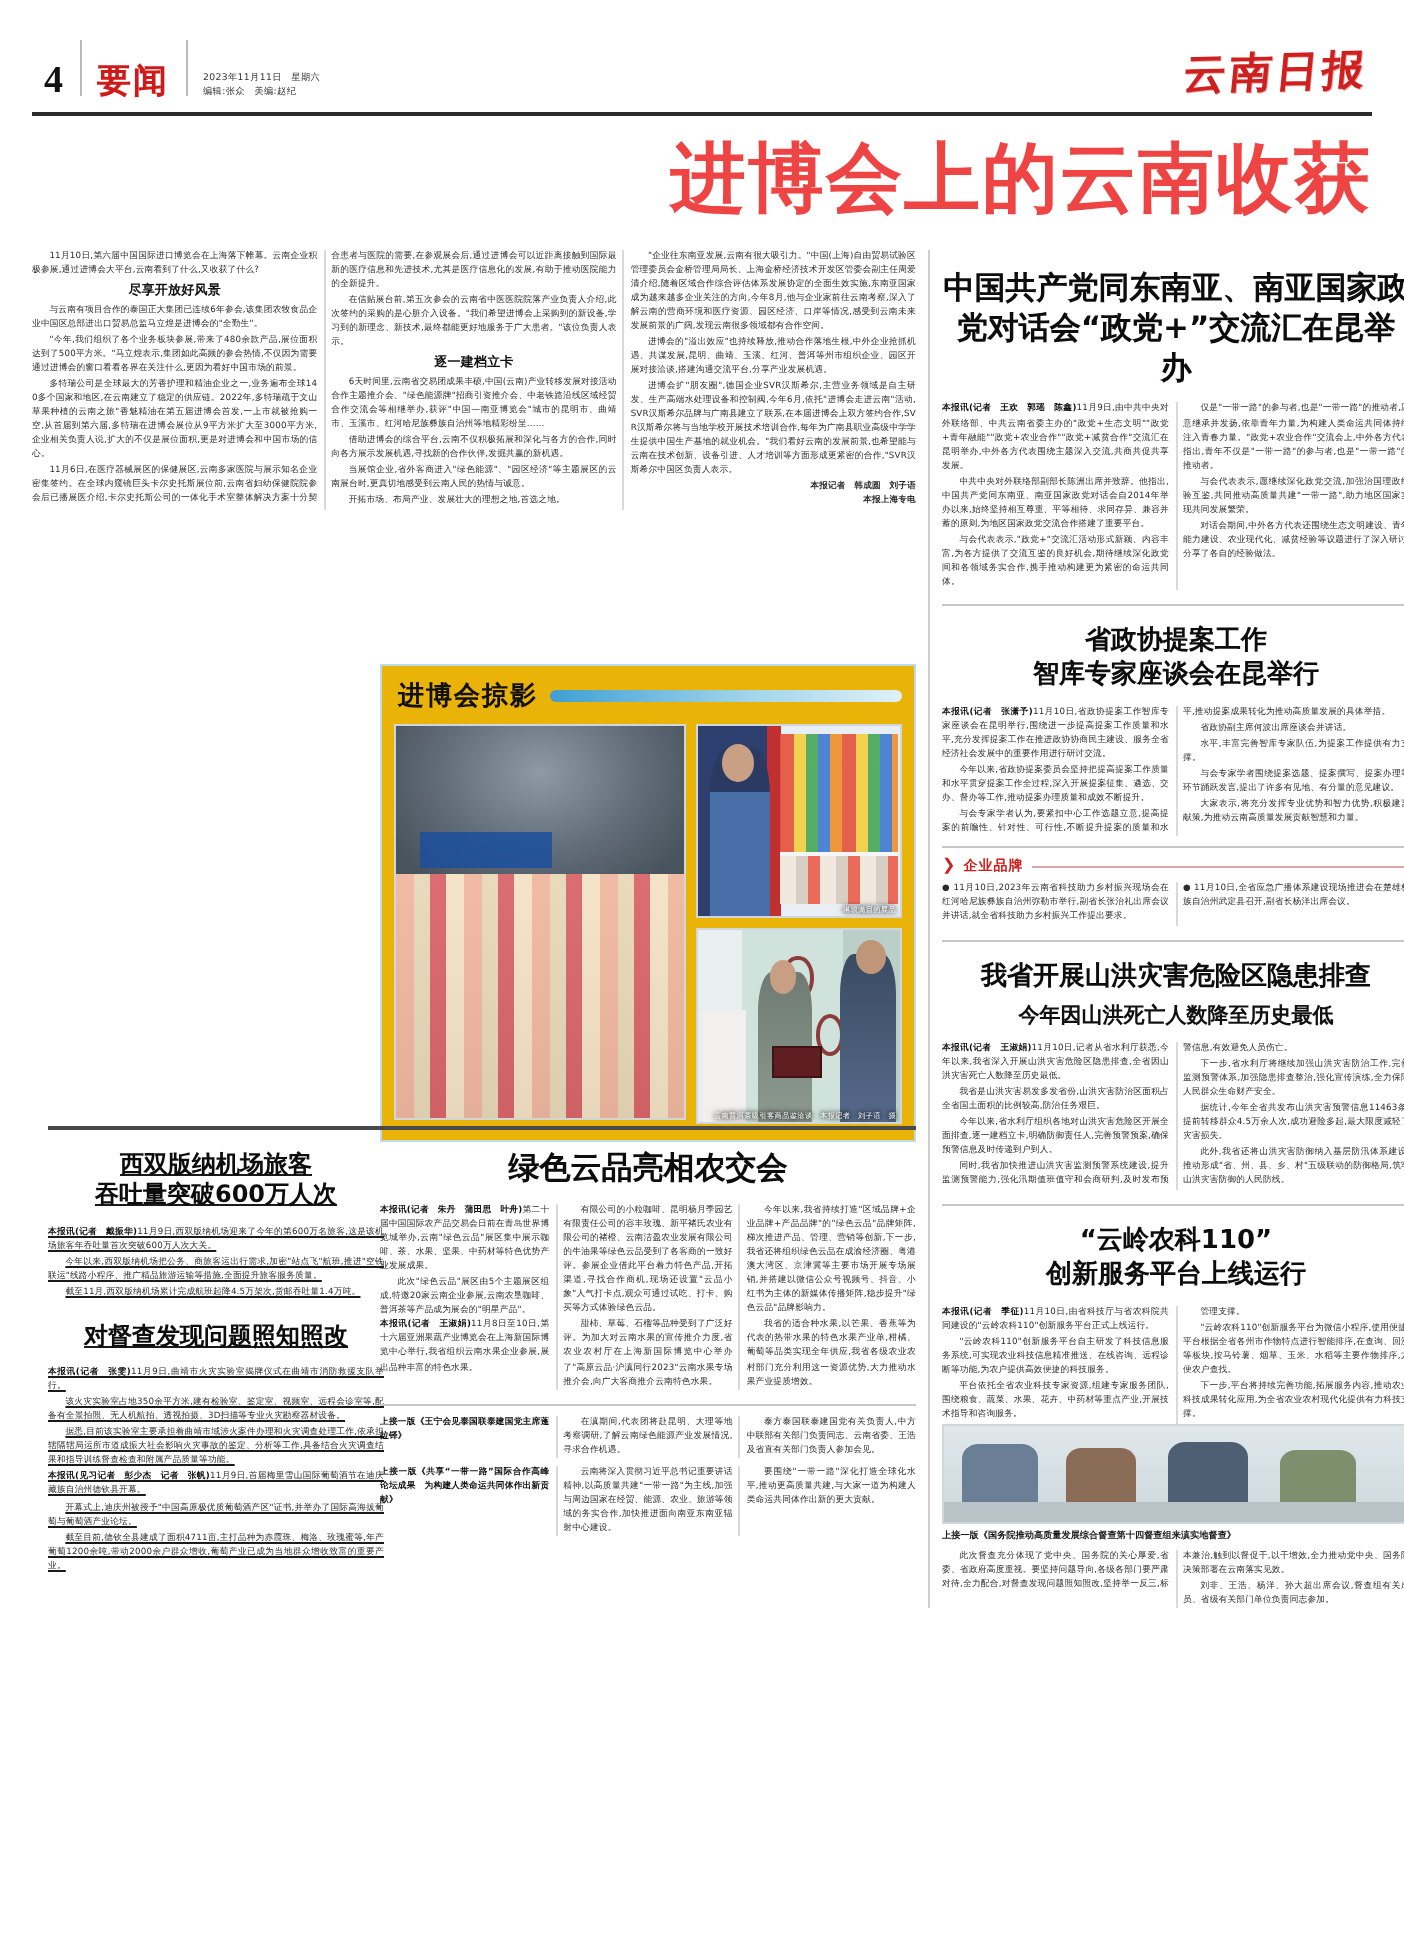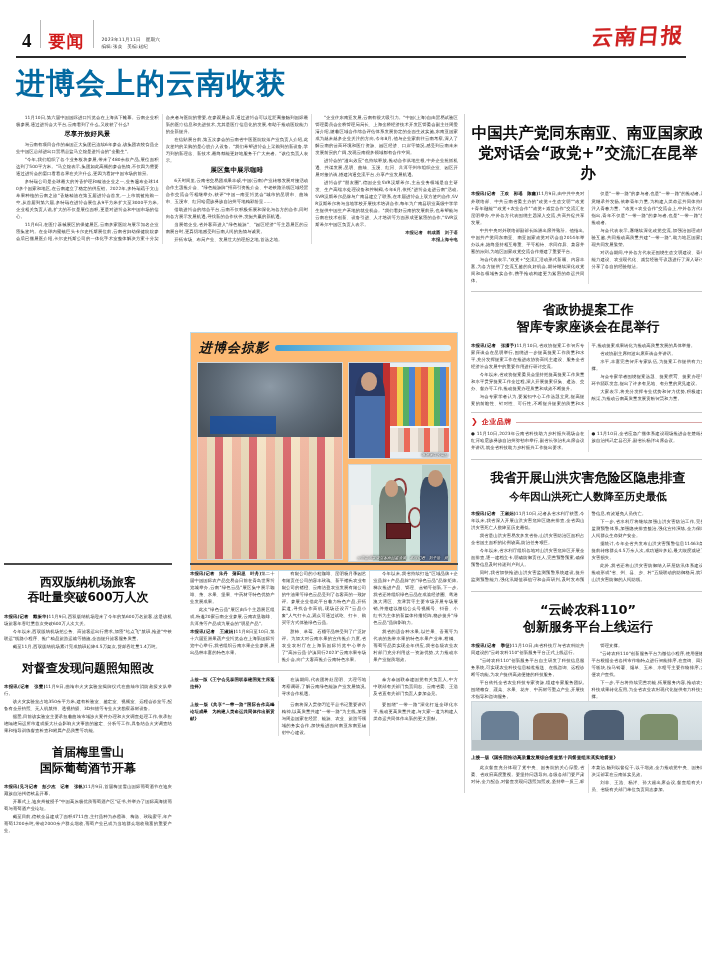--- a/index.html
+++ b/index.html
@@ -20,21 +20,21 @@
   .brand{margin-left:auto;font-size:21px;font-weight:700;color:#cf2020;font-family:"DejaVu Serif",serif;letter-spacing:2px;
          transform:skewX(-7deg) rotate(-1.5deg);text-shadow:.5px .5px 0 rgba(180,20,20,.35);}
   .topline{height:2px;background:#2b2b2b;margin:2px 16px 0 16px;}
 
   
   .cols{display:flex;padding:8px 16px 0 16px;box-sizing:border-box;gap:0;}
   .colC{width:234px;flex:0 0 234px;}
   .sep{width:1px;background:#cfcfcf;margin:0 6px;flex:0 0 1px;align-self:stretch;}
 
   
-  h1.main{font-size:29px;font-weight:800;text-align:left;margin:6px 0 10px 0;letter-spacing:1px;color:#0369a1;}
+  h1.main{font-size:38px;font-weight:800;text-align:right;margin:6px 0 10px 0;letter-spacing:1px;color:#ef4444;}
   h2.hl{font-size:15.5px;font-weight:800;text-align:center;line-height:1.28;margin:10px 0 7px 0;color:#0d0d0d;}
   h2.hl.sm{font-size:13px;}
   h2.hl.xs{font-size:12px;}
   .subhl{font-size:10.5px;font-weight:700;text-align:center;margin:-3px 0 6px 0;color:#111;}
 
   
   .body{font-size:4.35px;line-height:1.62;text-align:justify;color:#2c2c2c;letter-spacing:.1px;
         hyphens:none;word-break:break-all;}
   .body p{margin:0 0 1px 0;text-indent:2em;}
   .body p.noind{text-indent:0;}
@@ -42,21 +42,21 @@
   .flow3{column-count:3;column-gap:7px;column-rule:1px solid #dadada;}
   .flow2{column-count:2;column-gap:7px;column-rule:1px solid #dadada;}
   .flow1{column-count:1;}
   .subhead-inline{text-align:center;font-weight:700;font-size:6.5px;margin:3px 0 2px 0;text-indent:0;color:#111;}
   .sig{text-align:right;font-weight:700;font-size:4.3px;margin-top:2px;text-indent:0;}
 
   hr.rule{border:0;border-top:1px solid #c6c6c6;margin:7px 0 5px 0;}
   hr.rule.thick{border-top:2px solid #4a4a4a;}
 
   
-  .photo-pkg{border:1px solid #bcdcec;background:#fdba74;padding:5px 6px 8px 6px;margin:6px 0 6px 0;box-sizing:border-box;font-style:italic;}
+  .photo-pkg{border:1px solid #bcdcec;background:#eab308;padding:5px 6px 8px 6px;margin:6px 0 6px 0;box-sizing:border-box;}
   .pkg-head{display:flex;align-items:center;gap:6px;margin:1px 0 5px 2px;}
   .pkg-title{font-size:13px;font-weight:800;color:#111;letter-spacing:1px;white-space:nowrap;}
   .pkg-bar{flex:1;height:6px;border-radius:3px;background:linear-gradient(90deg,#3f9fd4 0%,#9fd4ea 55%,#dff0f8 100%);}
   .photos{display:flex;gap:5px;}
   .ph{position:relative;overflow:hidden;border:1px solid #cfd7dc;}
   .ph .cap{position:absolute;right:2px;bottom:1px;font-size:3.6px;color:#fff;text-shadow:0 0 2px #000,0 0 3px #000;letter-spacing:.2px;}
   .ph-left{width:148px;height:196px;}
   .ph-col{display:flex;flex-direction:column;gap:5px;}
   .ph-r1{width:101px;height:95px;}
   .ph-r2{width:101px;height:96px;}
@@ -141,21 +141,21 @@
 
     <div style="width:442px;flex:0 0 442px;">
       <div class="body flow3">
         <p>11月10日,第六届中国国际进口博览会在上海落下帷幕。云南企业积极参展,通过进博会大平台,云南看到了什么,又收获了什么?</p>
         <p class="subhead-inline noind">尽享开放好风景</p>
         <p>与云南有项目合作的泰国正大集团已连续6年参会,该集团农牧食品企业中国区总部进出口贸易总监马立煌是进博会的"全勤生"。</p>
         <p>"今年,我们组织了各个业务板块参展,带来了480余款产品,展位面积达到了500平方米。"马立煌表示,集团如此高频的参会热情,不仅因为需要通过进博会的窗口看看各界在关注什么,更因为看好中国市场的前景。</p>
         <p>多特瑞公司是全球最大的芳香护理和精油企业之一,业务遍布全球140多个国家和地区,在云南建立了稳定的供应链。2022年,多特瑞疏于文山草果种植的云南之旅"香魅精油在第五届进博会首发,一上市就被抢购一空,从首届到第六届,多特瑞在进博会展位从9平方米扩大至3000平方米,企业相关负责人说,扩大的不仅是展位面积,更是对进博会和中国市场的信心。</p>
         <p>11月6日,在医疗器械展区的保健展区,云南多家医院与展示知名企业密集签约。在全球内窥镜巨头卡尔史托斯展位前,云南省妇幼保健院院参会后已播展医介绍,卡尔史托斯公司的一体化手术室整体解决方案十分契合患者与医院的需要,在参观展会后,通过进博会可以近距离接触到国际最新的医疗信息和先进技术,尤其是医疗信息化的发展,有助于推动医院能力的全新提升。</p>
         <p>在信贴展台前,第五次参会的云南省中医医院院落产业负责人介绍,此次签约的采购的是心脏介入设备。"我们希望进博会上采购到的新设备,学习到的新理念、新技术,最终都能更好地服务于广大患者。"该位负责人表示。</p>
-        <p class="subhead-inline noind">展区集中展示咖啡</p>
+        <p class="subhead-inline noind">逐一建档立卡</p>
         <p>6天时间里,云南省交易团成果丰硕,中国(云南)产业转移发展对接活动合作主题推介会、"绿色能源牌"招商引资推介会、中老铁路沿线区域经贸合作交流会等相继举办,获评"中国—南亚博览会"城市的昆明市、曲靖市、玉溪市、红河哈尼族彝族自治州等地精彩纷呈……</p>
         <p>借助进博会的综合平台,云南不仅积极拓展和深化与各方的合作,同时向各方展示发展机遇,寻找新的合作伙伴,发掘共赢的新机遇。</p>
         <p>当展馆企业,省外客商进入"绿色能源"、"园区经济"等主题展区的云南展台时,更真切地感受到云南人民的热情与诚意。</p>
         <p>开拓市场、布局产业、发展壮大的理想之地,首选之地。</p>
         <p>"企业往东南亚发展,云南有很大吸引力。"中国(上海)自由贸易试验区管理委员会金桥管理局局长、上海金桥经济技术开发区管委会副主任周爱清介绍,随着区域合作综合评估体系发展协定的全面生效实施,东南亚国家成为越来越多企业关注的方向,今年8月,他与企业家前往云南考察,深入了解云南的营商环境和医疗资源、园区经济、口岸等情况,感受到云南未来发展前景的广阔,发现云南很多领域都有合作空间。</p>
         <p>进博会的"溢出效应"也持续释放,推动合作落地生根,中外企业抢抓机遇、共谋发展,昆明、曲靖、玉溪、红河、普洱等州市组织企业、园区开展对接洽谈,搭建沟通交流平台,分享产业发展机遇。</p>
         <p>进博会扩"朋友圈",德国企业SVR汉斯希尔,主营业务领域是自主研发、生产高端水处理设备和控制阀,今年6月,依托"进博会走进云南"活动,SVR汉斯希尔品牌与广南县建立了联系,在本届进博会上双方签约合作,SVR汉斯希尔将与当地学校开展技术培训合作,每年为广南县职业高级中学学生提供中国生产基地的就业机会。"我们看好云南的发展前景,也希望能与云南在技术创新、设备引进、人才培训等方面形成更紧密的合作,"SVR汉斯希尔中国区负责人表示。</p>
         <p class="sig">本报记者　韩成圆　刘子语</p>
         <p class="sig">本报上海专电</p>
       </div>
@@ -276,50 +276,49 @@
             <div class="box"></div>
             <div class="pB"></div>
             <div class="pBh"></div>
             <span class="cap">云南普洱茶吸引客商品鉴洽谈　本报记者　刘子语　摄</span>
           </div>
         </div>
       </div>
     </div>
   </div>
 
-  <div style="position:absolute;left:4px;top:556px;width:168px;">
+  <div style="position:absolute;left:24px;top:556px;width:168px;text-decoration:underline;">
     <hr class="rule thick">
 
     <h2 class="hl xs" style="white-space:pre-line;">西双版纳机场旅客
 吞吐量突破600万人次</h2>
     <div class="body flow1">
       <p class="noind"><span class="lead">本报讯(记者　戴振华)</span><span>11月9日,西双版纳机场迎来了今年的第600万名旅客,这是该机场旅客年吞吐量首次突破600万人次大关。</span></p>
       <p>今年以来,西双版纳机场把公务、商旅客运出行需求,加密"站点飞"航班,推进"空铁联运"线路小程序、推广精品旅游运输等措施,全面提升旅客服务质量。</p>
       <p>截至11月,西双版纳机场累计完成航班起降4.5万架次,货邮吞吐量1.4万吨。</p>
     </div>
 
     <h2 class="hl xs">对督查发现问题照知照改</h2>
     <div class="body flow1">
       <p class="noind"><span class="lead">本报讯(记者　张雯)</span><span>11月9日,曲靖市火灾实验室揭牌仪式在曲靖市消防救援支队举行。</span></p>
       <p>该火灾实验室占地350余平方米,建有检验室、鉴定室、视频室、远程会诊室等,配备有全景拍照、无人机航拍、透视拍摄、3D扫描等专业火灾勘察器材设备。</p>
       <p>据悉,目前该实验室主要承担着曲靖市域涉火案件办理和火灾调查处理工作,依承担辖隔辖局运所市道成振大社会影响火灾事故的鉴定、分析等工作,具备结合火灾调查结果和指导训练督查检查和附属产品质量等功能。</p>
     </div>
 
-    <h2 class="hl xs" style="white-space:pre-line;">首届梅里雪山
-国际葡萄酒节开幕</h2>
     <div class="body flow1">
       <p class="noind"><span class="lead">本报讯(见习记者　彭少杰　记者　张帆)</span><span>11月9日,首届梅里雪山国际葡萄酒节在迪庆藏族自治州德钦县开幕。</span></p>
       <p>开幕式上,迪庆州被授予"中国高原极优质葡萄酒产区"证书,并举办了国际高海拔葡萄与葡萄酒产业论坛。</p>
       <p>截至目前,德钦全县建成了面积4711亩,主打品种为赤霞珠、梅洛、玫瑰蜜等,年产葡萄1200余吨,带动2000余户群众增收,葡萄产业已成为当地群众增收致富的重要产业。</p>
     </div>
   </div>
 
   <div style="position:absolute;left:190px;top:556px;width:268px;">
     <hr class="rule thick">
 
+    <h2 class="hl">绿色云品亮相农交会</h2>
     <div class="body flow3">
       <p class="noind"><span class="lead">本报讯(记者　朱丹　蒲田思　叶舟)</span><span>第二十届中国国际农产品交易会日前在青岛世界博览城举办,云南"绿色云品"展区集中展示咖啡、茶、水果、坚果、中药材等特色优势产业发展成果。</span></p>
       <p>此次"绿色云品"展区由5个主题展区组成,特邀20家云南企业参展,云南农垦咖啡、普洱茶等产品成为展会的"明星产品"。</p>
       <p>有限公司的小粒咖啡、昆明杨月季园艺有限责任公司的容丰玫瑰、新平褚氏农业有限公司的褚橙、云南洁盈农业发展有限公司的牛油果等绿色云品受到了各客商的一致好评。参展企业借此平台着力特色产品,开拓渠道,寻找合作商机,现场还设置"云品小象"人气打卡点,观众可通过试吃、打卡、购买等方式体验绿色云品。</p>
       <p>今年以来,我省持续打造"区域品牌+企业品牌+产品品牌"的"绿色云品"品牌矩阵,梯次推进产品、管理、营销等创新,下一步,我省还将组织绿色云品在成渝经济圈、粤港澳大湾区、京津冀等主要市场开展专场展销,并搭建以微信公众号视频号、抖音、小红书为主体的新媒体传播矩阵,稳步提升"绿色云品"品牌影响力。</p>
     </div>
 
     <div class="body flow3">
       <p class="noind"><span class="lead">本报讯(记者　王淑娟)</span><span>11月8日至10日,第十六届亚洲果蔬产业博览会在上海新国际博览中心举行,我省组织云南水果企业参展,展出品种丰富的特色水果。</span></p>
       <p>甜柿、草莓、石榴等品种受到了广泛好评。为加大对云南水果的宣传推介力度,省农业农村厅在上海新国际博览中心举办了"高原云品·沪滇同行2023"云南水果专场推介会,向广大客商推介云南特色水果。</p>

